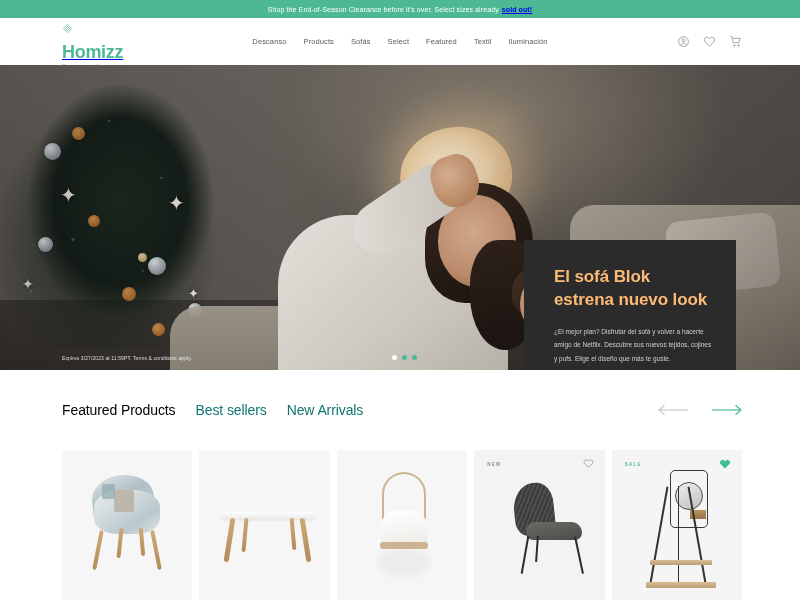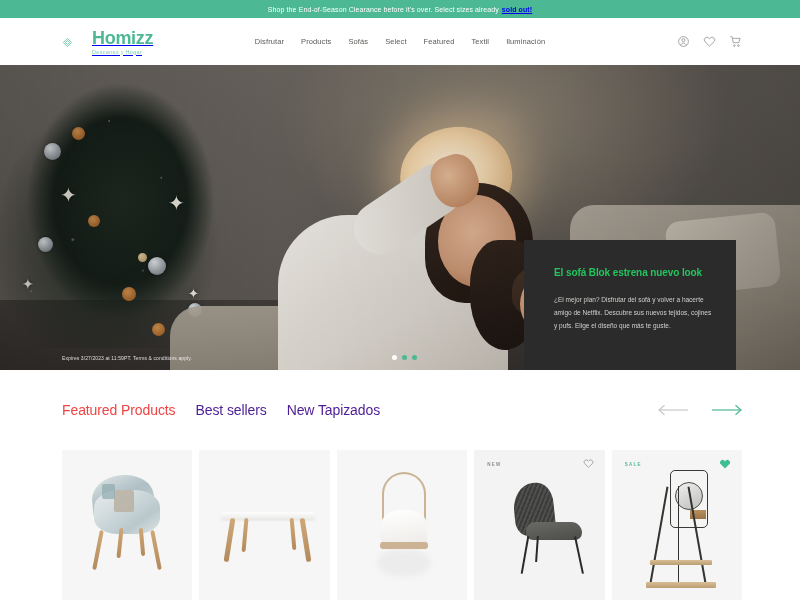--- a/index.html
+++ b/index.html
@@ -26,21 +26,21 @@
 
   
   .header {
     height:47px;
     background:#fff;
     display:flex;
     align-items:center;
     padding:0 58px 0 62px;
     position:relative;
   }
-  .logo-wrap { display:flex; align-items:flex-start; gap:19px; }
+  .logo-wrap { display:flex; align-items:flex-start; gap:5px;flex-direction:column; }
   .logo-mark { margin-top:5px; }
   .logo-text-col { display:flex; flex-direction:column; }
   .logo-name {
     font-size:18px; font-weight:bold; color:#4DB894; line-height:1;
     letter-spacing:-.3px;
   }
   .logo-tag {
     font-size:5.5px; color:#7ccdb0; letter-spacing:.3px; margin-top:2px;
   }
 
@@ -198,38 +198,38 @@
     position:absolute; left:392px; bottom:10px; display:flex; gap:5px;
   }
   .dot { width:5px; height:5px; border-radius:50%; background:#4DB894; }
   .dot.active { background:#ffffff; }
 
   .hero-card {
     position:absolute; right:64px; top:175px; width:212px; height:186px;
     background:#2b2b2b; padding:26px 24px 0 30px;
   }
   .hero-card h2 {
-    font-size:10px; line-height:1.35; color:#22c55e; font-weight:bold;
+    font-size:17px; line-height:1.35; color:#fdba74; font-weight:bold;
     letter-spacing:-.1px;
   }
   .hero-card p {
     margin-top:13px; font-size:6.5px; line-height:2.05; color:#d2d0cd;
   }
 
   
   .tabs-row {
     height:80px; display:flex; align-items:center;
     padding:0 58px 0 62px;
   }
   .tabs { display:flex; align-items:baseline; gap:20px; }
   .tab {
-    font-size:14px; color:#4c1d95; letter-spacing:-.1px; cursor:pointer;
+    font-size:14px; color:#0f766e; letter-spacing:-.1px; cursor:pointer;
     background:none; border:none; font-family:inherit;
   }
-  .tab.active { color:#ef4444; }
+  .tab.active { color:#000000; }
   .arrows { margin-left:auto; display:flex; gap:22px; align-items:center; }
   .arrow { line-height:0; cursor:pointer; }
 
   
   .products {
     display:flex; gap:7px; padding:0 58px 0 62px;
   }
   .card {
     position:relative; width:135px; height:150px;
     background:#f5f6f5; overflow:hidden;
@@ -350,21 +350,21 @@
         <path d="M12 7.5 L16.5 12 L12 16.5 L7.5 12 Z"></path>
       </svg>
     </span>
     <span class="logo-text-col">
       <span class="logo-name">Homizz</span>
       <span class="logo-tag">Descanso y Hogar</span>
     </span>
   </a>
 
   <nav class="nav">
-    <a href="#">Disfrutar</a>
+    <a href="#">Descanso</a>
     <a href="#">Products</a>
     <a href="#">Sofás</a>
     <a href="#">Select</a>
     <a href="#">Featured</a>
     <a href="#">Textil</a>
     <a href="#">Iluminación</a>
   </nav>
 
   <div class="head-icons">
     <span>
@@ -441,21 +441,21 @@
     <h2>El sofá Blok estrena nuevo look</h2>
     <p>¿El mejor plan? Disfrutar del sofá y volver a hacerte amigo de Netflix. Descubre sus nuevos tejidos, cojines y pufs. Elige el diseño que más te guste.</p>
 
   </div>
 </div>
 
 <div class="tabs-row">
   <div class="tabs">
     <button class="tab active">Featured Products</button>
     <button class="tab">Best sellers</button>
-    <button class="tab">New Tapizados</button>
+    <button class="tab">New Arrivals</button>
   </div>
   <div class="arrows">
     <span class="arrow">
       <svg width="31" height="12" viewBox="0 0 31 12" fill="none" stroke="#c9c9c9" stroke-width="1.2">
         <path d="M30 6H1"></path>
           <path d="M6.5 1.2 1 6l5.5 4.8"></path>
       </svg>
     </span>
     <span class="arrow">
       <svg width="31" height="12" viewBox="0 0 31 12" fill="none" stroke="#4DB894" stroke-width="1.2">

